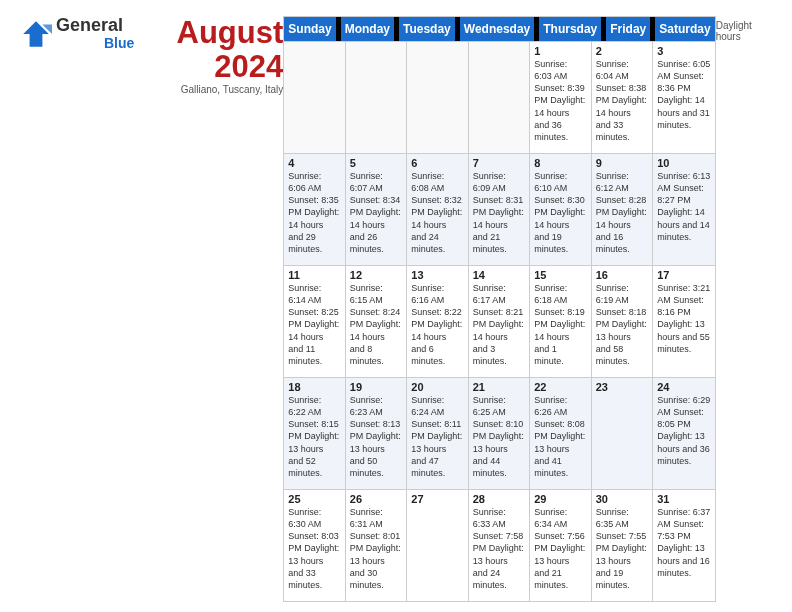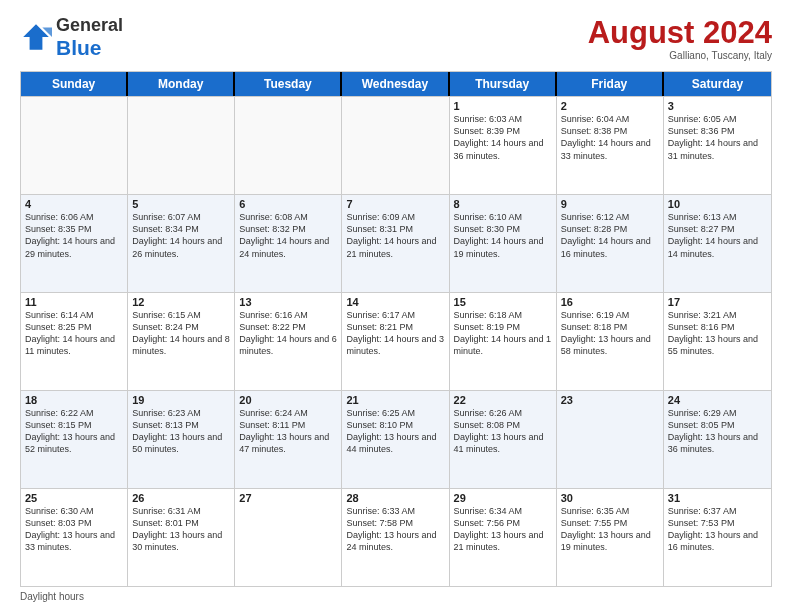--- a/index.html
+++ b/index.html
@@ -8,21 +8,21 @@
       background: #fff;
       width: 792px;
       height: 612px;
       overflow: hidden;
     }
     .page {
       width: 792px;
       height: 612px;
       padding: 16px 20px 10px 20px;
       display: flex;
-      flex-direction: column;
+      flex-direction: row;
     }
     .header {
       display: flex;
       justify-content: space-between;
       align-items: flex-start;
       margin-bottom: 10px;
     }
     .logo {
       display: flex;
       align-items: center;
@@ -32,23 +32,24 @@
       display: flex;
       flex-direction: column;
       line-height: 1.1;
     }
     .logo-general {
       font-size: 18px;
       font-weight: bold;
       color: #333;
     }
     .logo-blue {
-      font-size: 21px;
+      font-size: 14px;
       font-weight: bold;
       color: #1a6dcc;
+      margin-left: 48px;
     }
     .logo-icon {
       width: 32px;
       height: 32px;
     }
     .title-block {
       text-align: right;
     }
     .main-title {
       font-size: 31px;
@@ -70,21 +71,21 @@
       display: grid;
       grid-template-columns: repeat(7, 1fr);
       background: #1a6dcc;
     }
     .cal-header-cell {
       color: #fff;
       font-size: 12px;
       font-weight: bold;
       padding: 5px 4px;
       text-align: center;
-      border-right: 2px solid #000000;
+      border-right: 5px solid #000000;
     }
     .cal-header-cell:last-child { border-right: none; }
     .cal-body {
       flex: 1;
       display: flex;
       flex-direction: column;
     }
     .cal-week {
       display: grid;
       grid-template-columns: repeat(7, 1fr);

